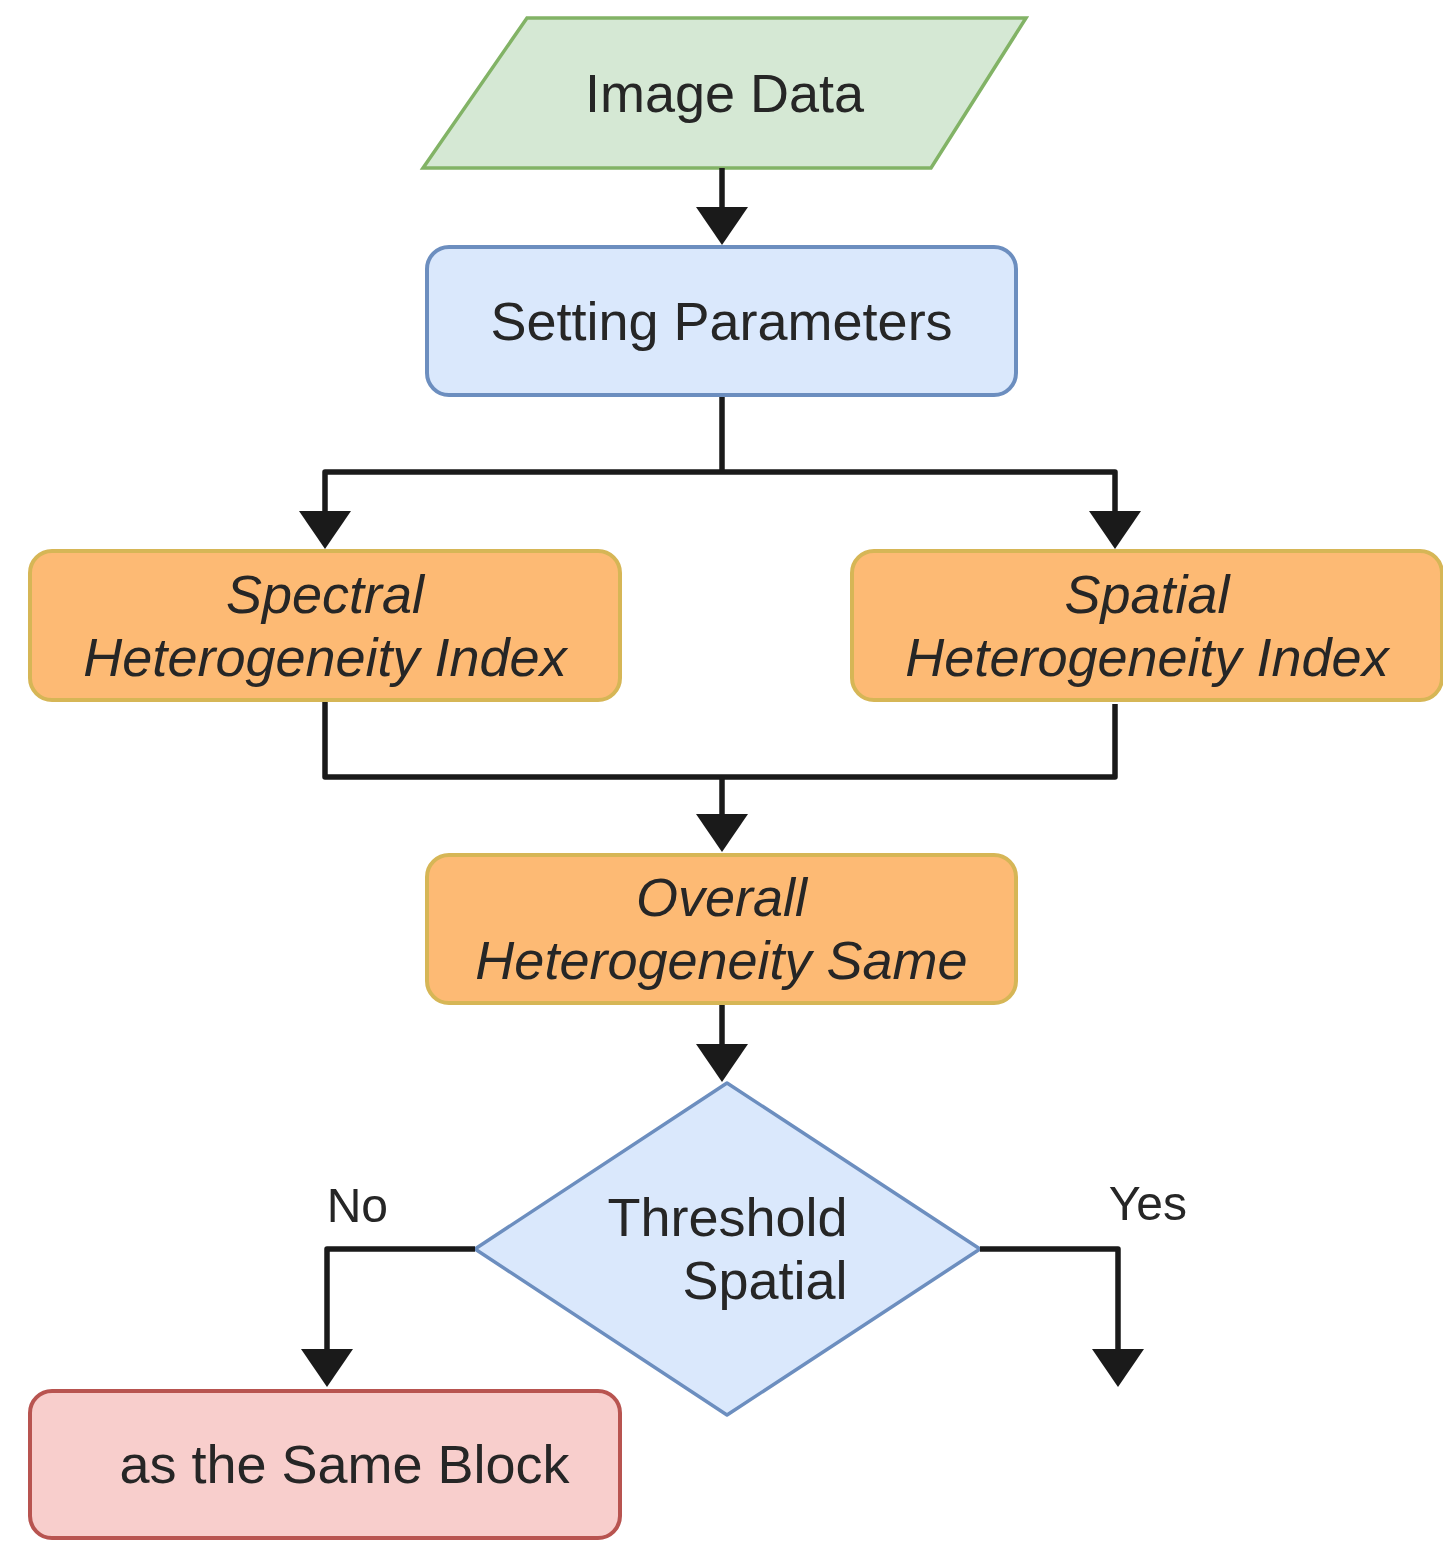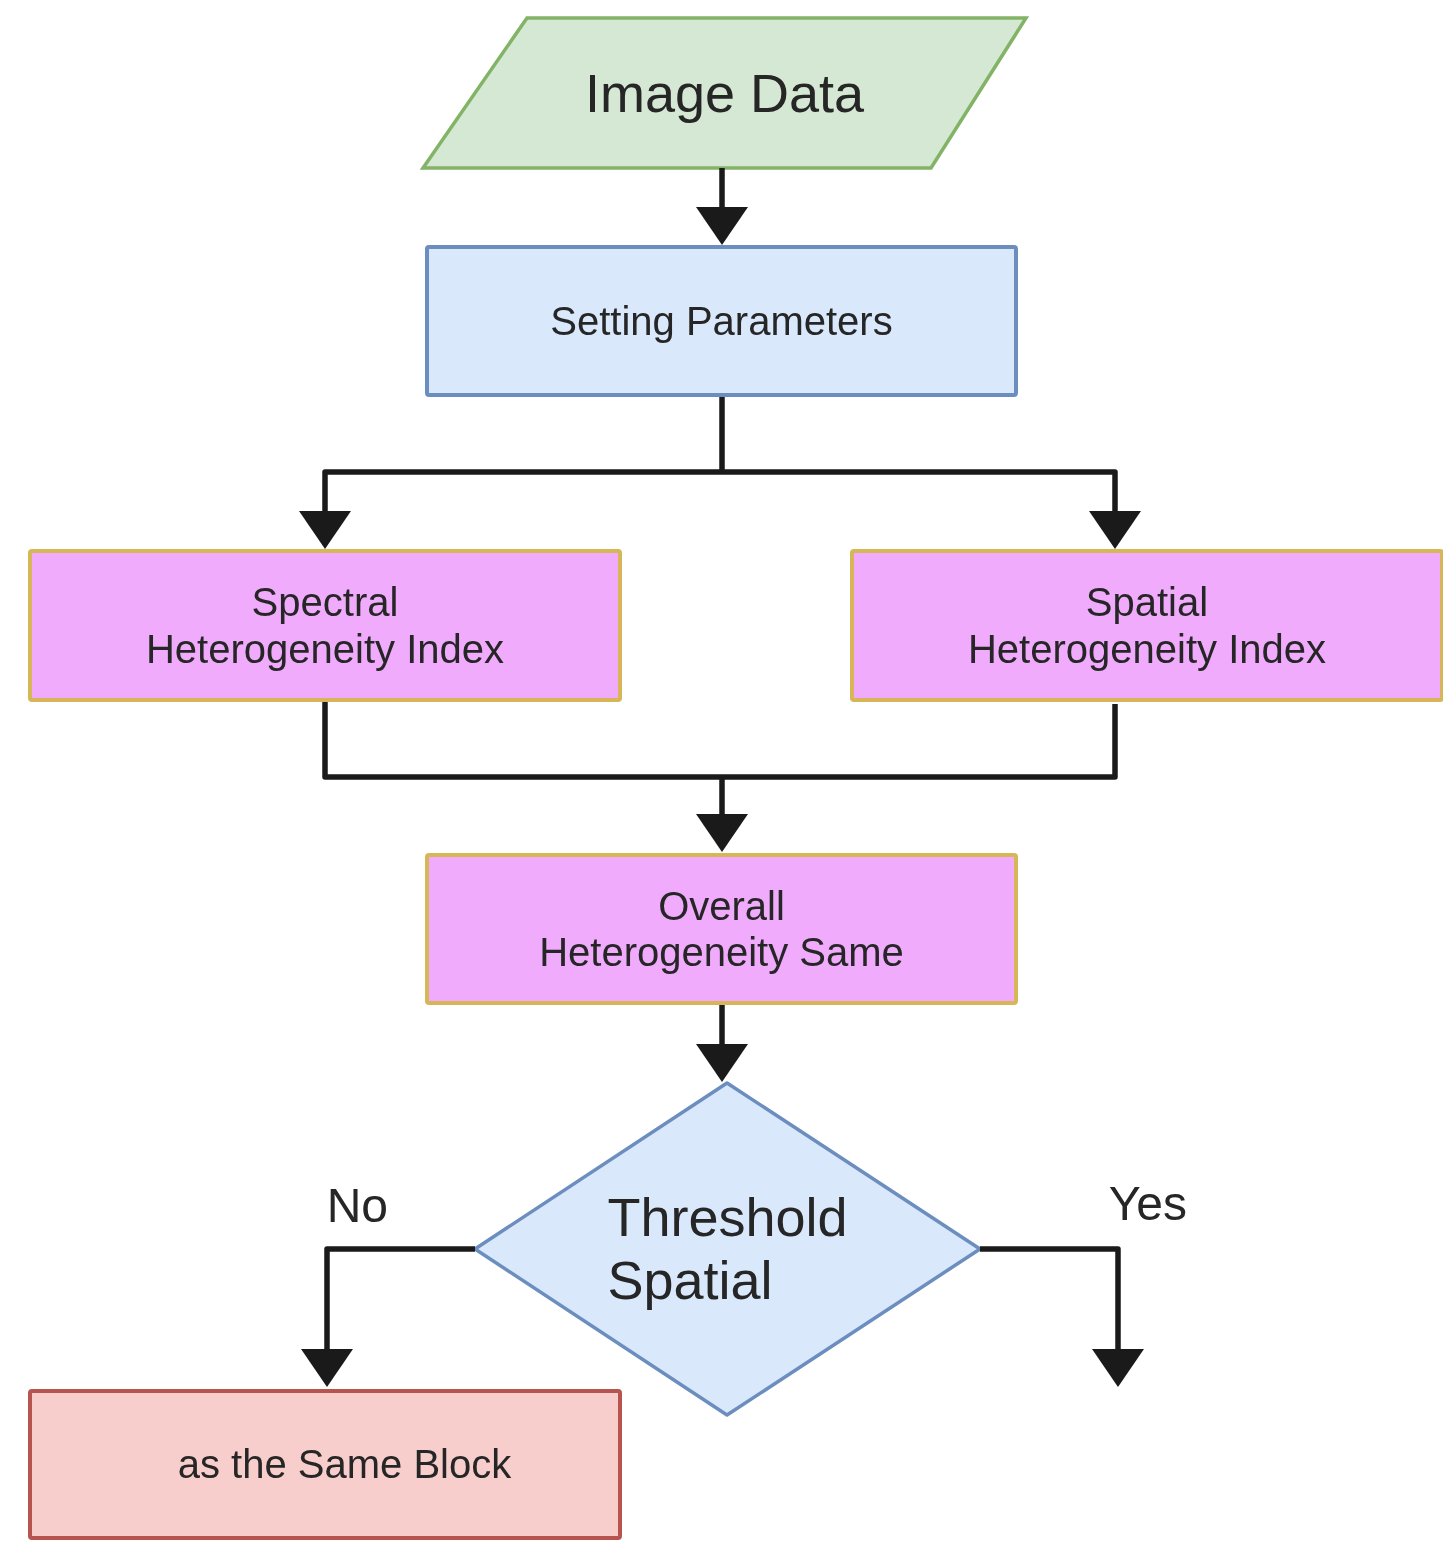--- a/index.html
+++ b/index.html
@@ -17,35 +17,35 @@
     width: 1443px; height: 1563px;
   }
   .node {
     position: absolute;
     box-sizing: border-box;
     display: flex;
     align-items: center;
     justify-content: center;
     text-align: center;
     border: 4px solid;
-    border-radius: 4px;
-    font-size: 40px;
+    border-radius: 24px;
+    font-size: 54px;
     line-height: 1.16;
     color: #262626;
     white-space: pre-line;
   }
   .node.blue   { background: #dae8fc; border-color: #6c8ebf; }
-  .node.yellow { background: #f0abfc; border-color: #d6b656; }
+  .node.yellow { background: #fdba74; border-color: #d6b656; font-style: italic; }
   .node.red    { background: #f8cecc; border-color: #b85450; padding-left: 39px; }
   .shape-label {
     position: absolute;
     display: flex;
     align-items: center;
     justify-content: center;
-    text-align: left;
+    text-align: right;
     font-size: 54px;
     line-height: 1.16;
     color: #262626;
     white-space: pre-line;
     pointer-events: none;
   }
   .branch-label {
     position: absolute;
     font-size: 48px;
     color: #262626;

